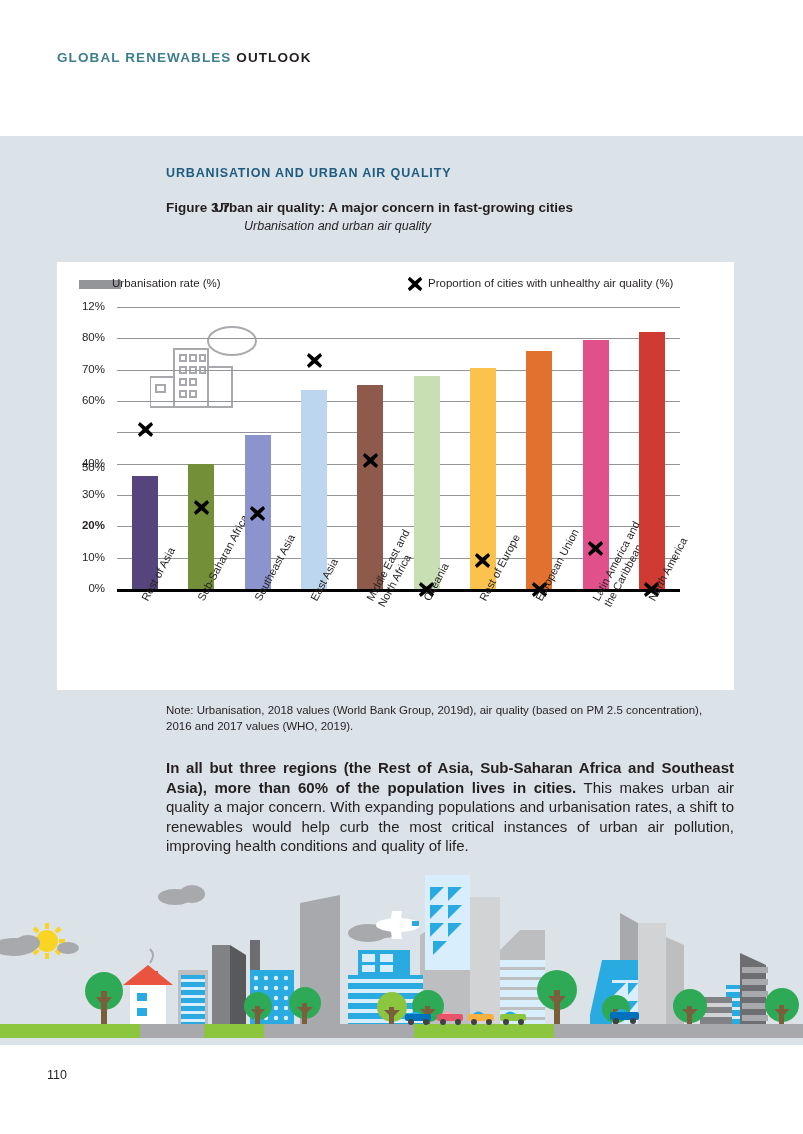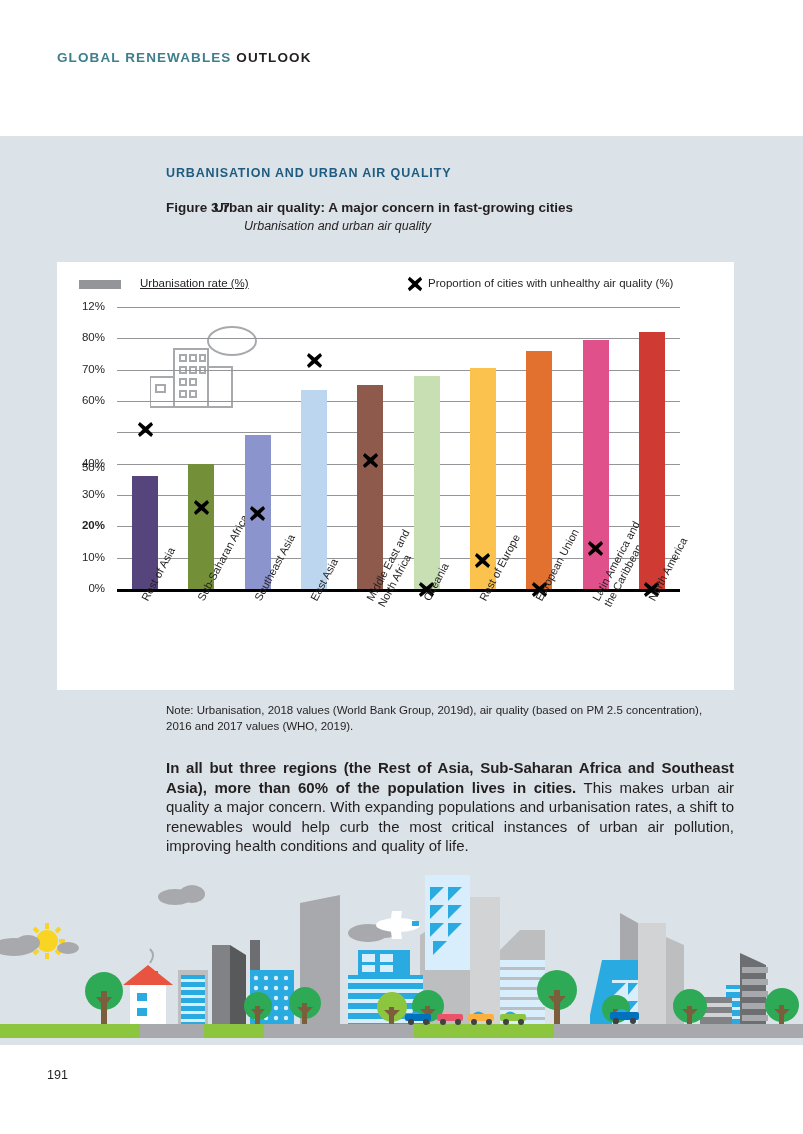--- a/index.html
+++ b/index.html
@@ -49,21 +49,21 @@
   #chart-card{
     position:absolute;left:57px;top:262px;width:677px;height:428px;
     background:#ffffff;
   }
 
   
   .legend-item{position:absolute;font-size:11.5px;color:#231f20;white-space:nowrap;}
   #legend-bar-sw{
     position:absolute;left:79px;top:280px;width:42px;height:9px;background:#939598;
   }
-  #legend-bar-label{left:140px;top:277px;text-decoration:underline;}
+  #legend-bar-label{left:112px;top:277px;}
   #legend-x-sw{position:absolute;left:406px;top:275px;width:18px;height:18px;}
   #legend-x-label{left:428px;top:277px;}
 
   
   #plot{
     position:absolute;left:117px;top:307px;width:563px;height:282px;
   }
   .gridline{position:absolute;left:0;width:100%;height:1px;background:#939598;}
   .ytick{
     position:absolute;right:0;font-size:11.5px;color:#231f20;
@@ -478,13 +478,13 @@
     <g>
           <rect x="500" y="139" width="26" height="7" rx="2" fill="#8cc63f"></rect>
           <path d="M505 139 q5 -5 11 0 z" fill="#29abe2"></path>
           <circle cx="506" cy="147" r="3" fill="#414042"></circle>
           <circle cx="521" cy="147" r="3" fill="#414042"></circle>
         </g>
   </g>
 </svg>
 </div>
 
-<div id="pageno">191</div>
+<div id="pageno">110</div>
 
 </body></html>

